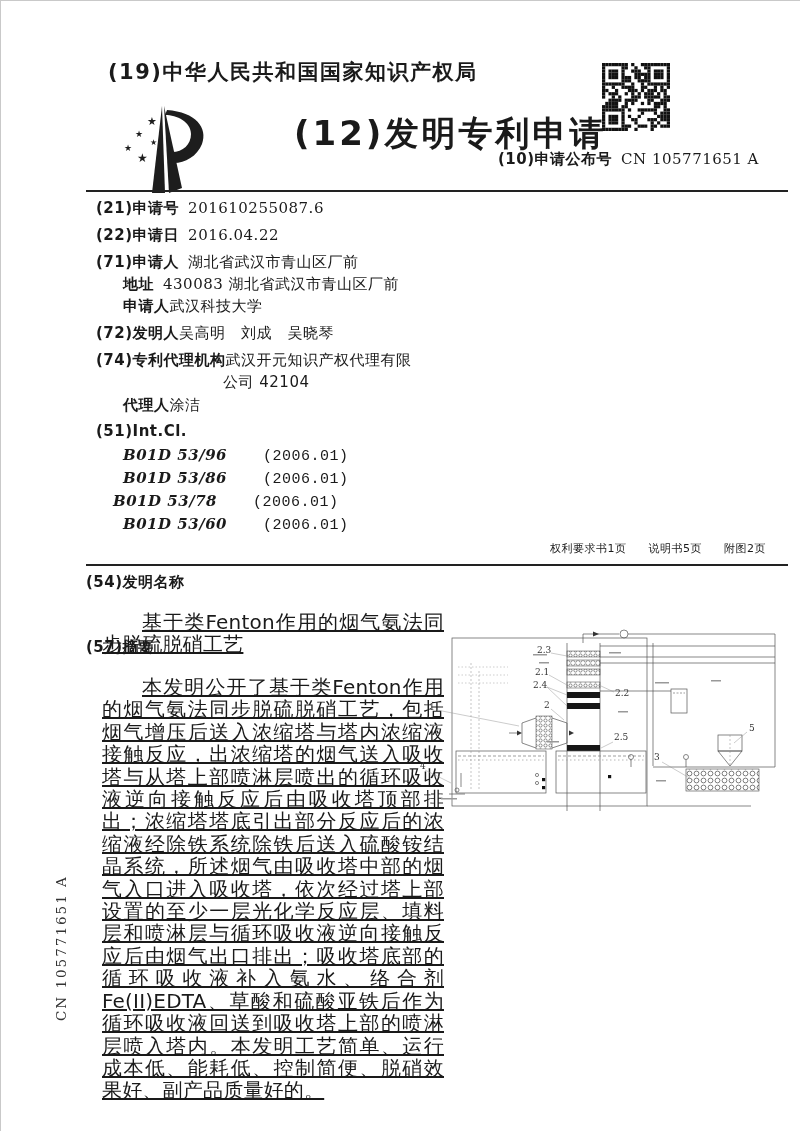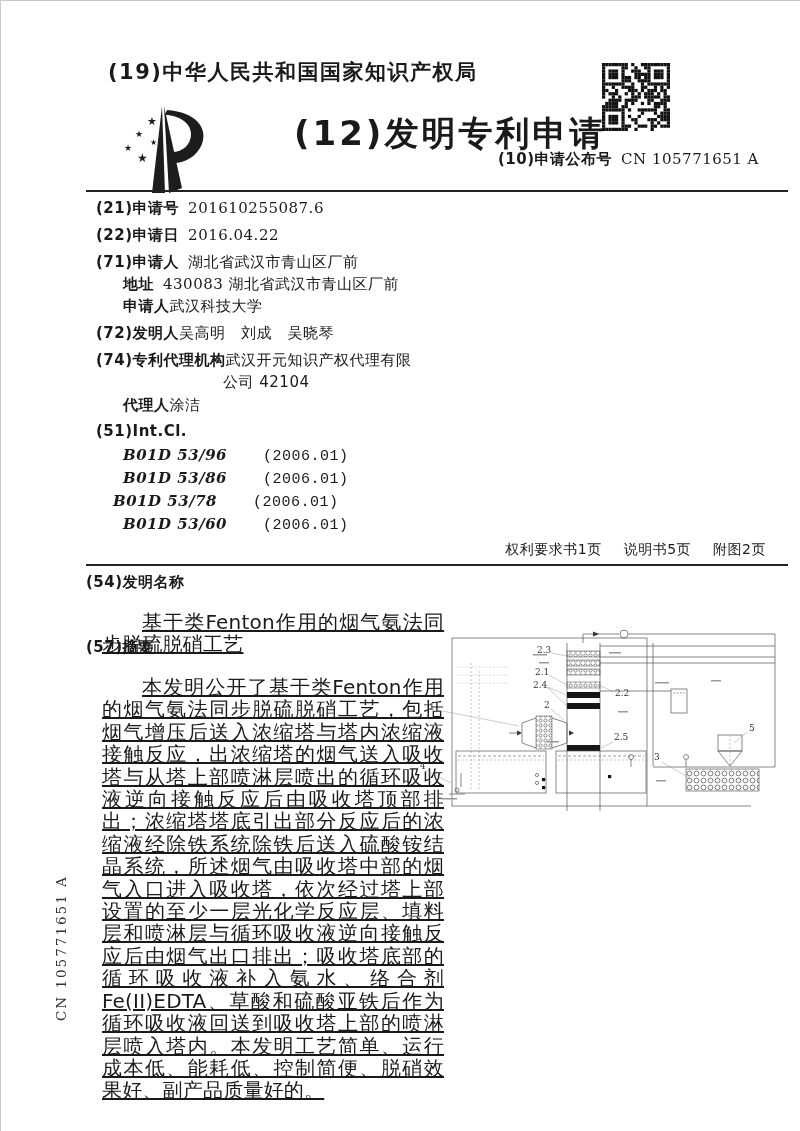--- a/index.html
+++ b/index.html
@@ -10,21 +10,21 @@
   .b{font-weight:700;}
   .v{font-family:"DejaVu Serif","Liberation Serif",serif;font-weight:400;}
   .v.sp{margin-left:9px;}
   .hline{position:absolute;left:85px;width:702px;height:2px;background:#222;}
   #office{left:107px;top:57px;font-size:21px;font-weight:700;letter-spacing:1.5px;}
   #doctype{left:293px;top:110px;font-size:34px;font-weight:700;letter-spacing:3px;}
   #pubno{left:497px;top:149px;}
   #pubdate{left:497px;top:172px;}
   #qr{left:601px;top:62px;width:68px;height:68px;}
   #logo{left:113px;top:100px;width:106px;height:100px;}
-  #pagesline{left:400px;top:540px;width:365px;font-size:14px;text-align:right;letter-spacing:.5px;}
+  #pagesline{left:400px;top:540px;width:365px;font-size:11px;text-align:right;letter-spacing:.5px;}
   #pagesline span{margin-left:22px;}
   .para{position:absolute;left:85px;width:342px;font-size:20px;line-height:22.4px;
         text-align:justify;text-indent:2em;margin:16px;letter-spacing:.2px;text-decoration:underline;}
   .seclbl{position:absolute;left:85px;font-size:15px;font-weight:700;letter-spacing:.5px;}
   .ic{font-family:"DejaVu Serif","Liberation Serif",serif;font-style:italic;font-weight:700;}
   .icv{font-family:Liberation Mono, monospace;margin-left:36px;}
   #sidecode{left:52px;top:845px;height:175px;writing-mode:vertical-rl;transform:rotate(180deg);
         font-family:"DejaVu Serif","Liberation Serif",serif;font-size:13.5px;letter-spacing:2px;color:#333;}
   #figwrap{left:412px;top:622px;width:382px;height:252px;}
   svg text.dl{font-family:"DejaVu Serif","Liberation Serif",serif;font-size:9px;fill:#333;}

